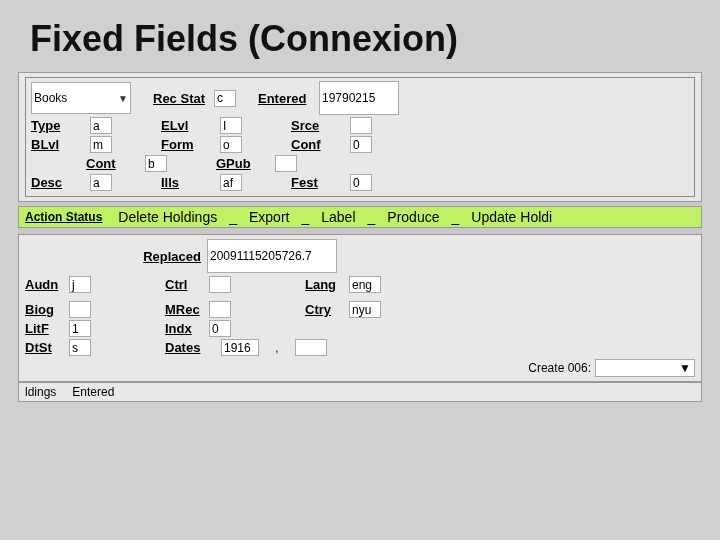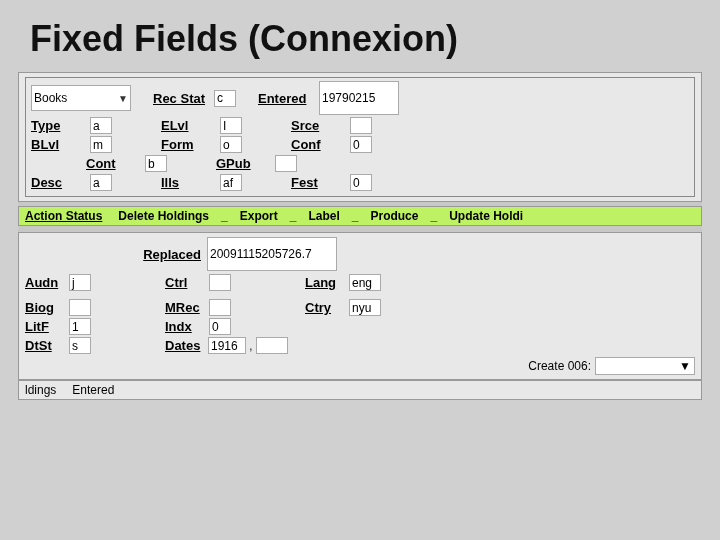--- a/index.html
+++ b/index.html
@@ -78,21 +78,21 @@
       display: flex;
       align-items: center;
       gap: 6px;
       margin-bottom: 2px;
     }
 
     .books-select {
       background: #fff;
       border: 1px solid #aaa;
       min-width: 100px;
-      height: 26px;
+      height: 32px;
       font-size: 12px;
       padding: 0 2px;
       display: inline-flex;
       align-items: center;
       justify-content: space-between;
     }
 
     .select-arrow {
       font-size: 10px;
       color: #333;
@@ -125,22 +125,21 @@
 
     .action-status-label {
       font-weight: bold;
       text-decoration: underline;
       font-size: 12px;
     }
 
     .action-links {
       display: flex;
       gap: 12px;
-      font-size: 12px;
-      font-weight: bold;
+      font-size: 14px;
     }
 
     .bottom-form {
       background: #e8e8e8;
       border: 1px solid #999;
       padding: 4px 6px;
     }
 
     .replaced-row {
       display: flex;
@@ -214,21 +213,21 @@
       font-size: 12px;
       display: inline-flex;
       align-items: center;
       justify-content: space-between;
       padding: 0 3px;
     }
 
     .dates-row {
       display: flex;
       align-items: center;
-      gap: 3px;
+      gap: 16px;
     }
 
     .date-field {
       background: #fff;
       border: 1px solid #aaa;
       width: 38px;
       height: 17px;
       padding: 0 2px;
       font-size: 12px;
       display: inline-flex;

